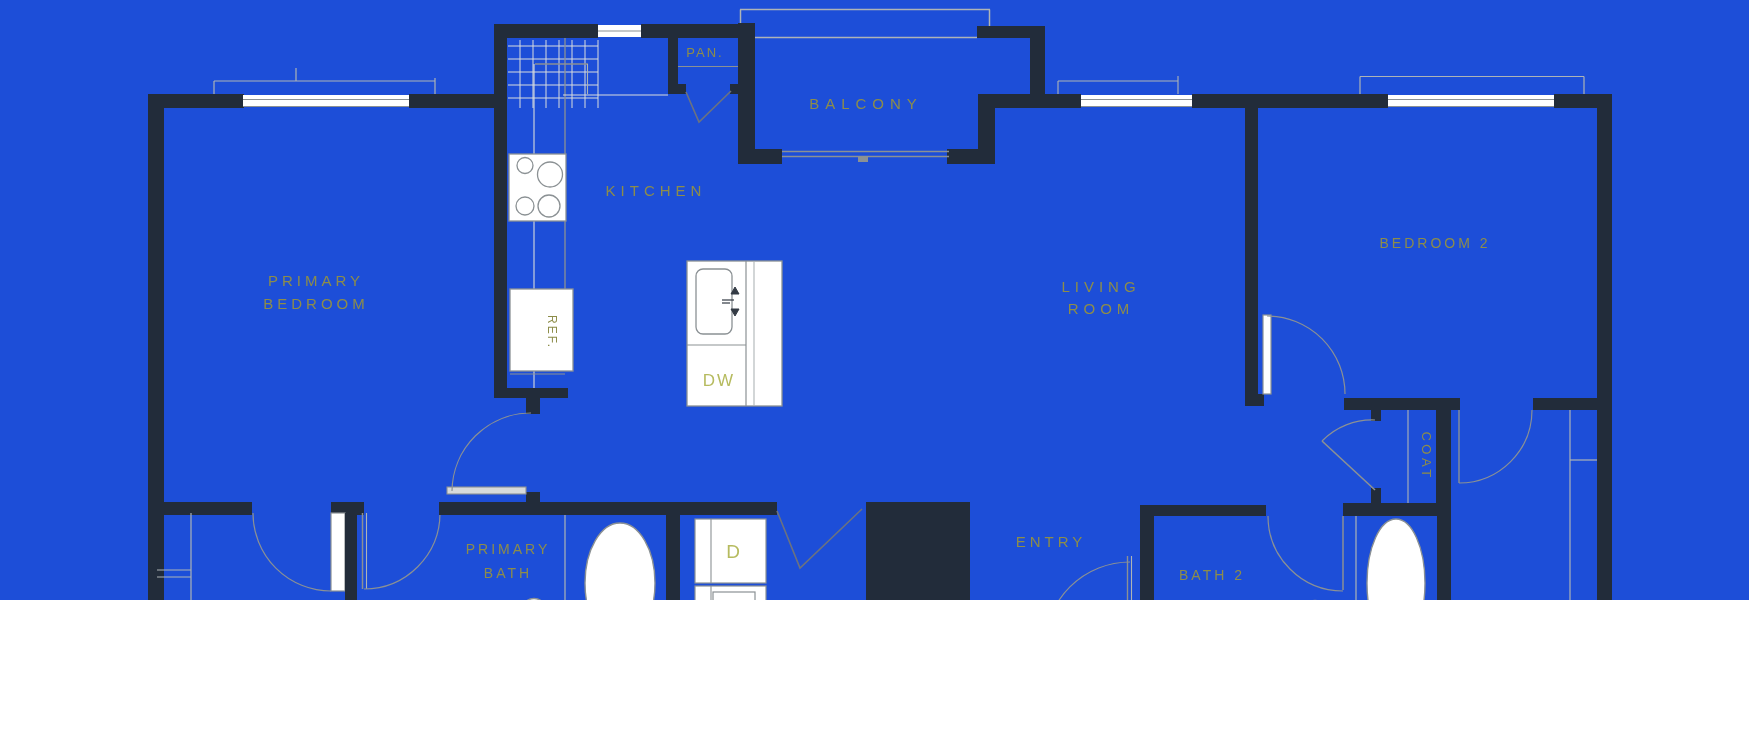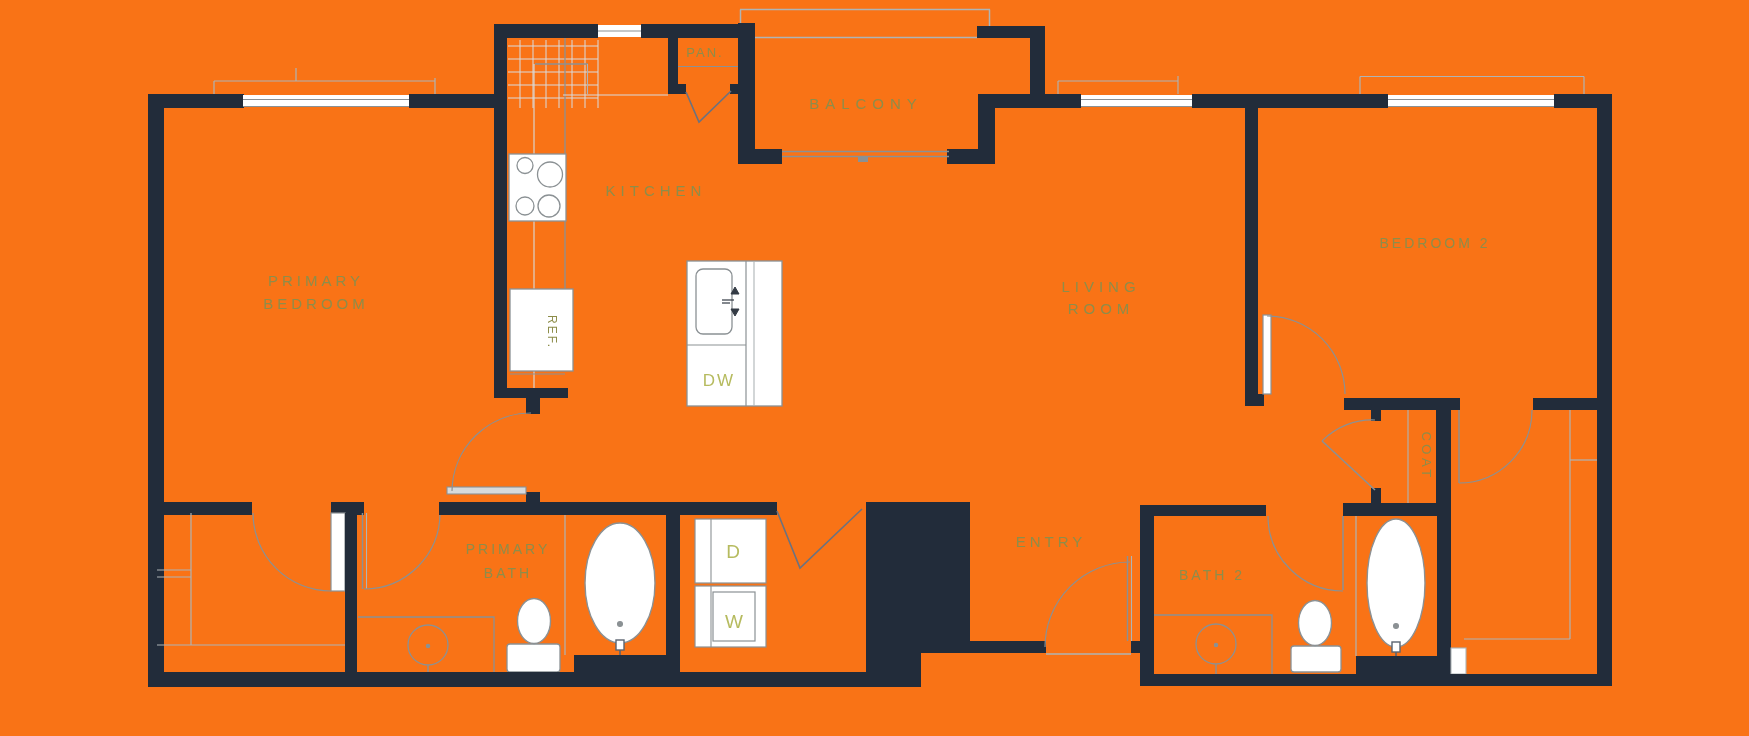--- a/index.html
+++ b/index.html
@@ -1,16 +1,16 @@
 <!DOCTYPE html>
 <html><head>
 <meta charset="utf-8">
 <style>
   html,body{margin:0;padding:0;background:#ffffff;}
-  #plan{position:relative;width:1749px;height:736px;background:#f97316;font-family:"Liberation Sans", sans-serif;text-decoration:underline;}
+  #plan{position:relative;width:1749px;height:600px;background:#1d4ed8;font-family:"Liberation Sans", sans-serif;text-decoration:underline;}
   svg{position:absolute;left:0;top:0;}
   text{font-family:"Liberation Sans", sans-serif;}
 </style>
 </head>
 <body>
 <div id="plan">
 <svg width="1749" height="736" viewBox="0 0 1749 736">
 
 <rect x="165" y="109" width="328" height="392" fill="none"></rect>
 

